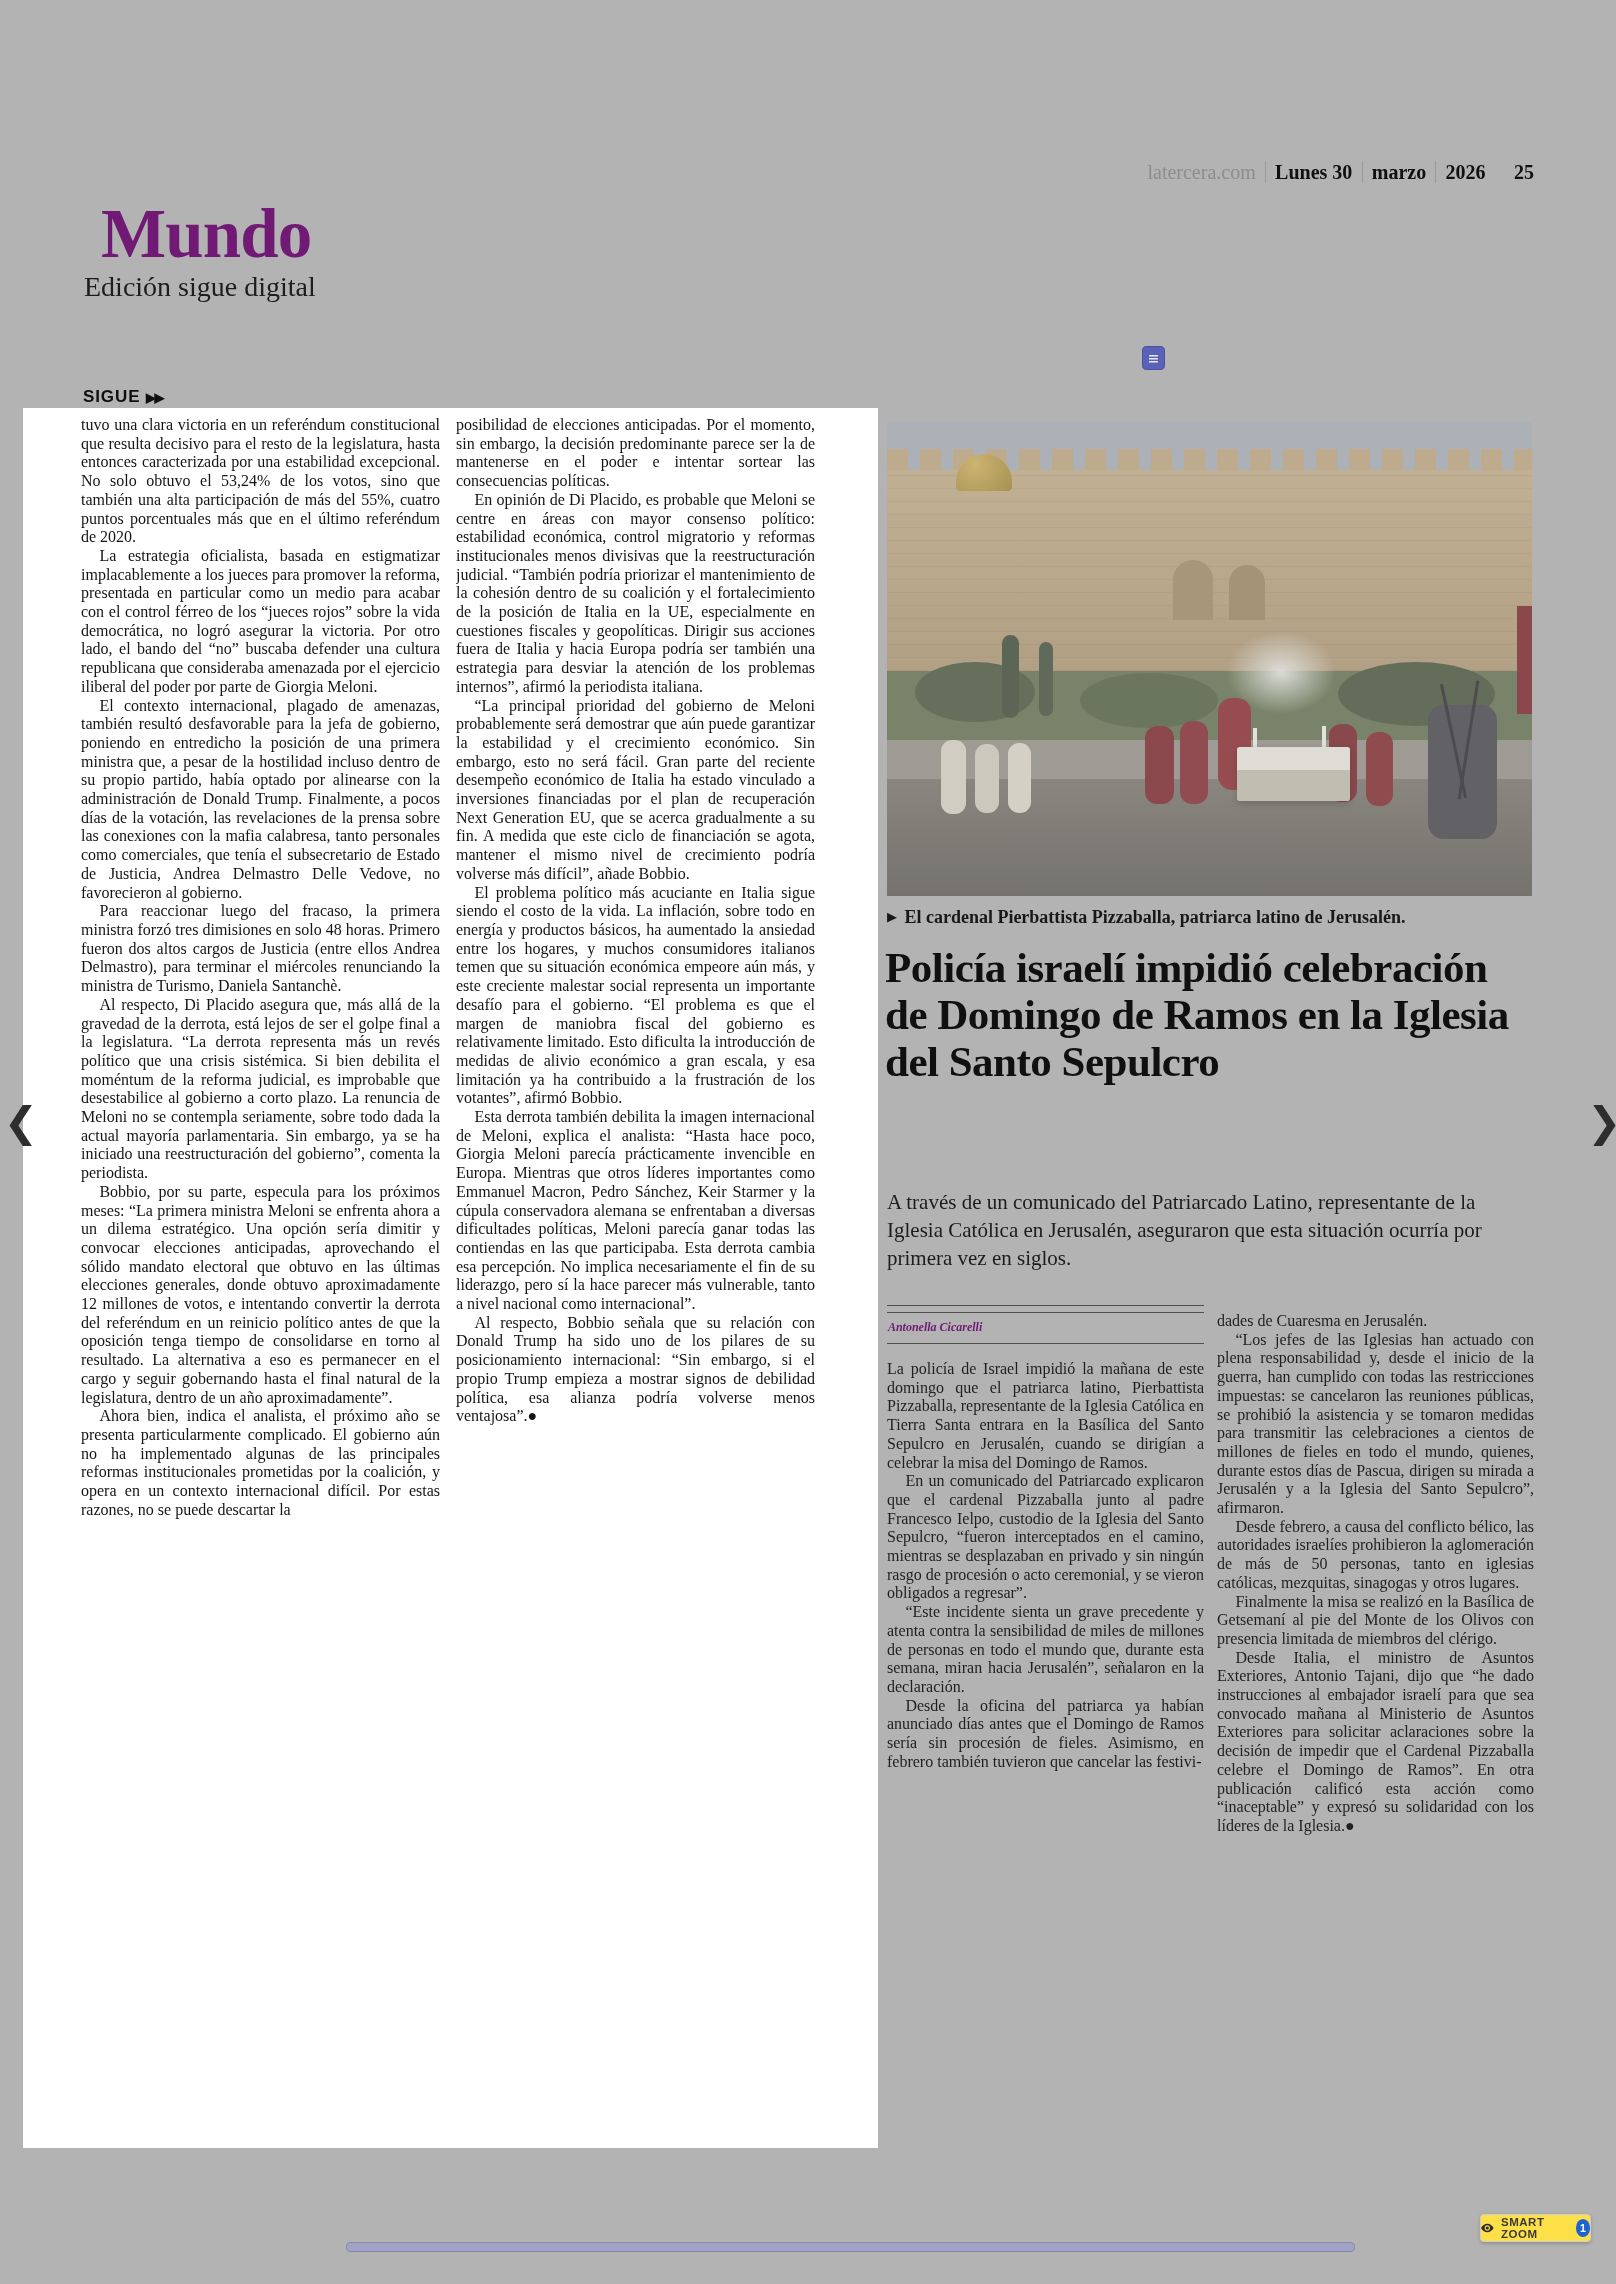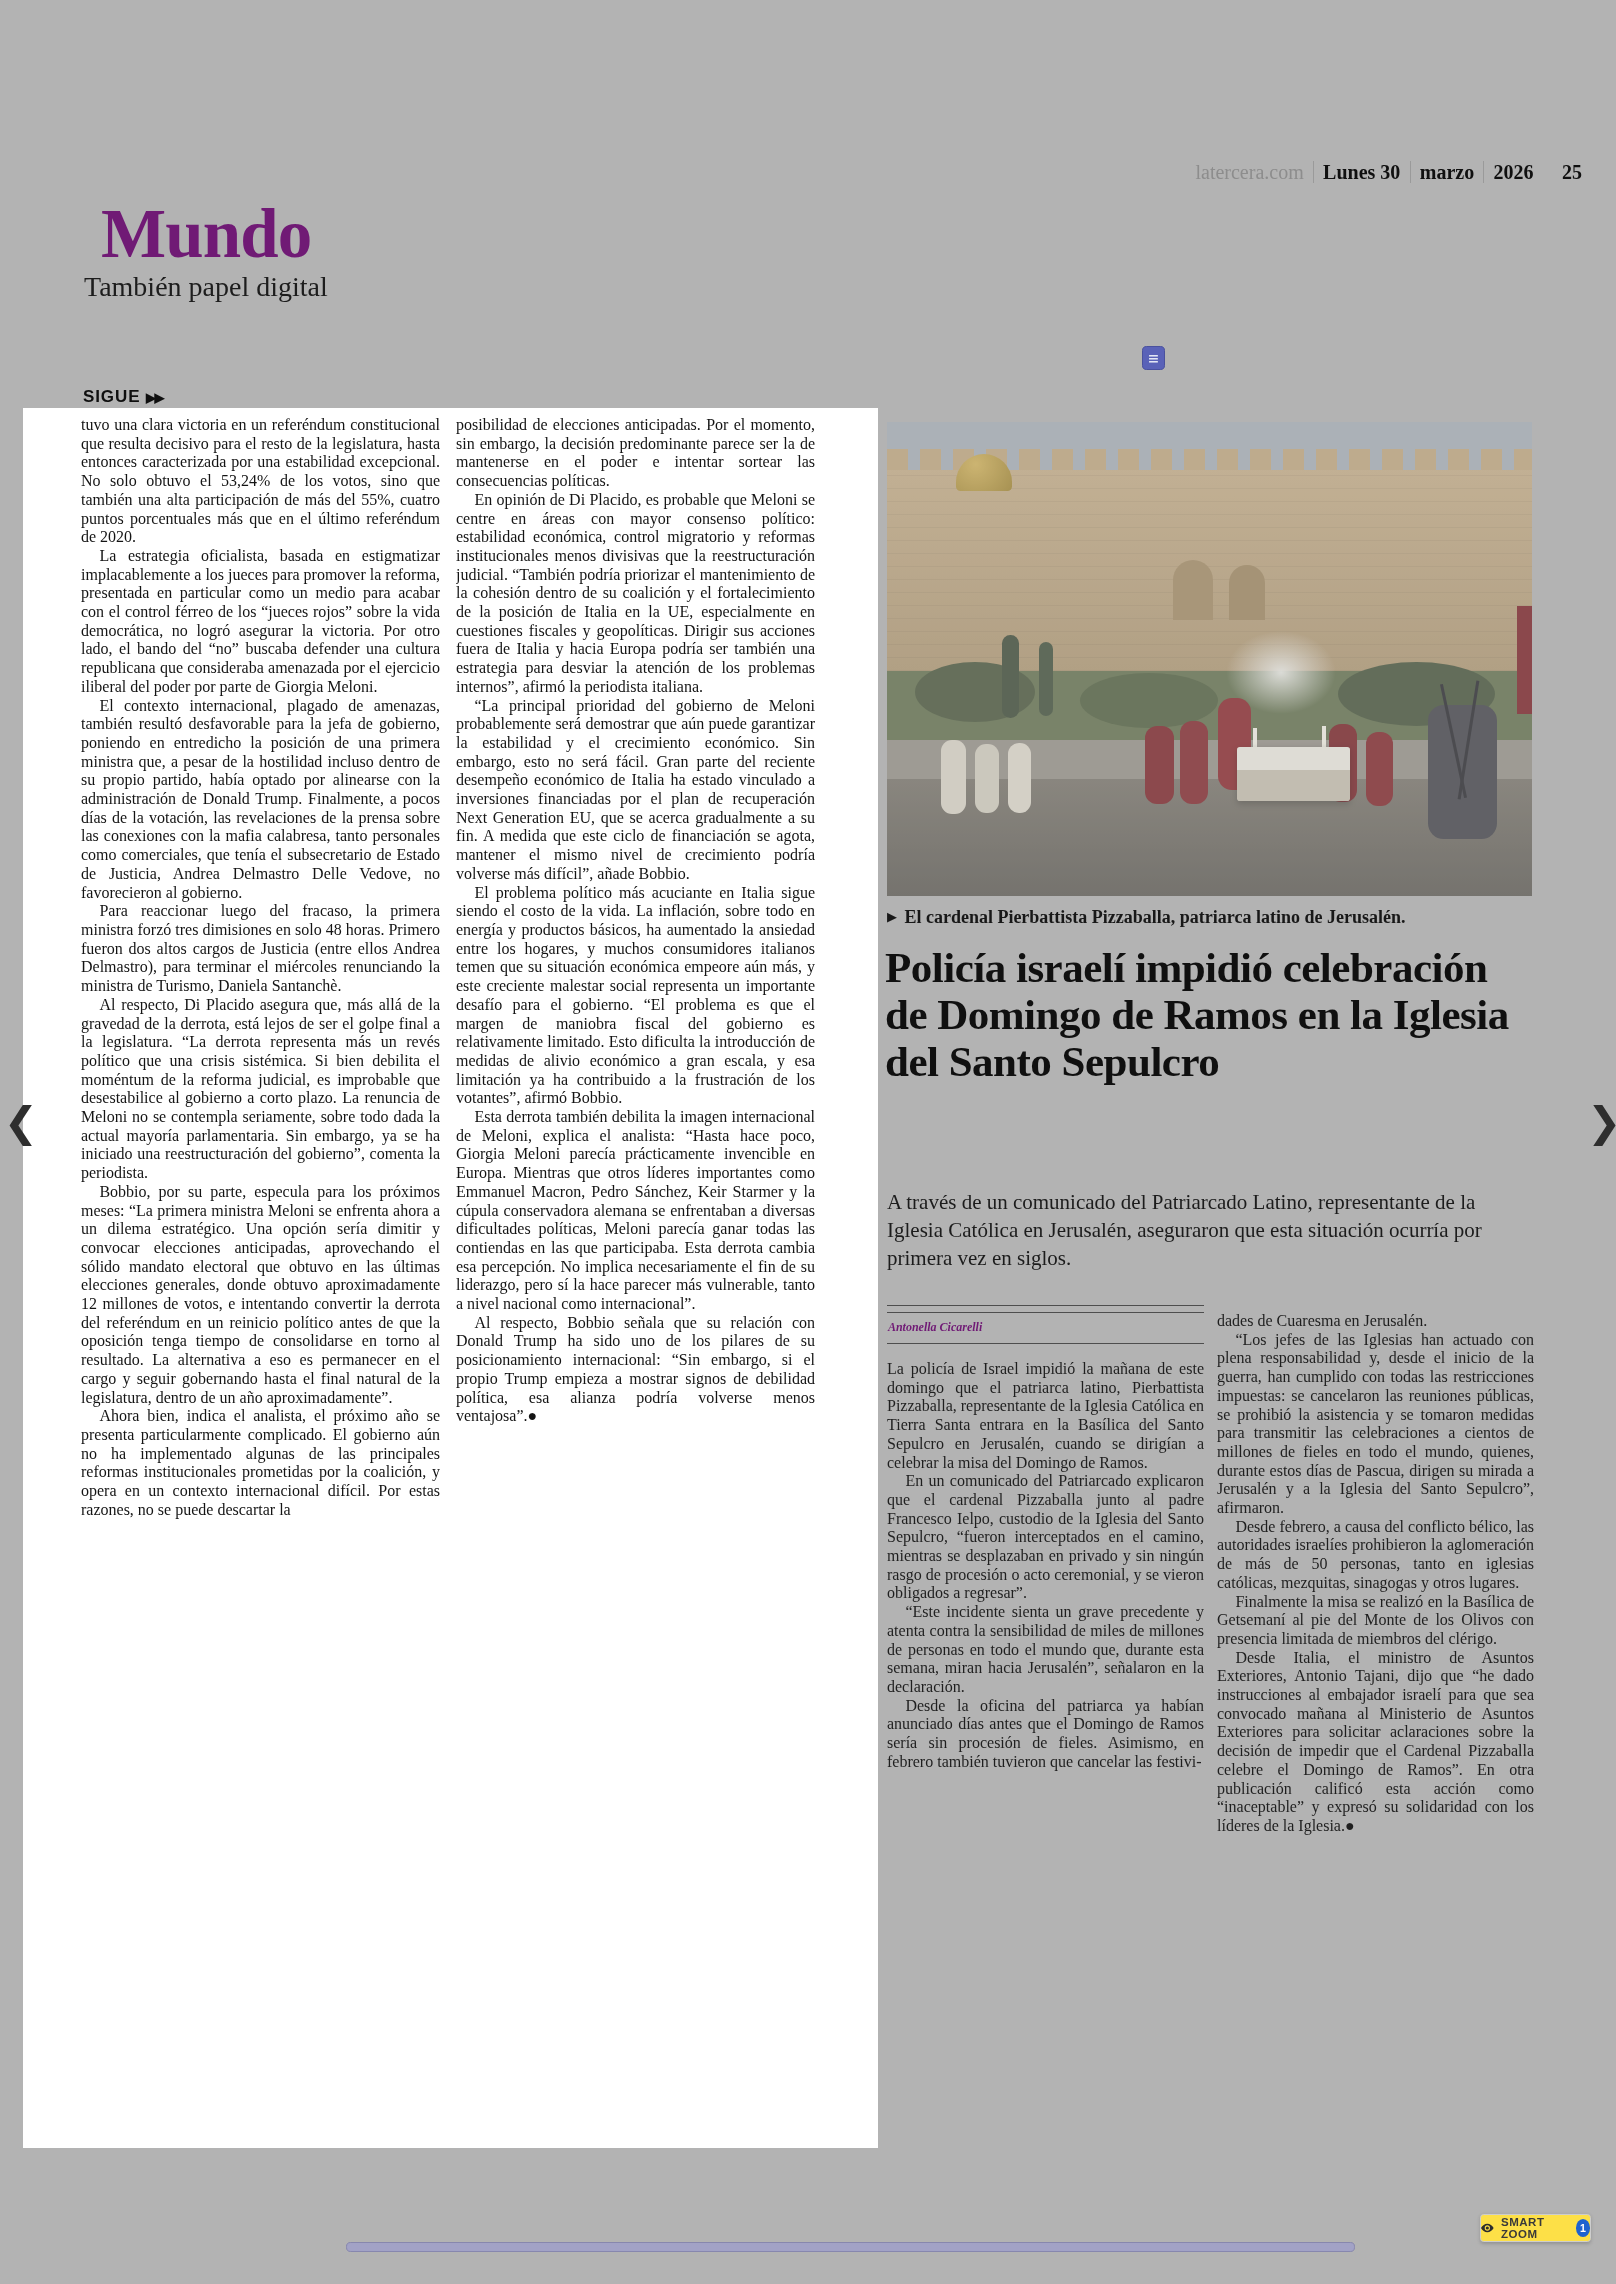--- a/index.html
+++ b/index.html
@@ -28,21 +28,21 @@
   #smart-zoom-badge{
     width:17.5px;height:17.5px;border-radius:50%;background:#1e63cf;color:#fff;
     display:flex;align-items:center;justify-content:center;font-size:10.6px;font-weight:700;
   }
   #hscrollbar{
     left:346px;top:2242px;width:1007px;height:8.3px;border-radius:4.6px;
     background:#a2a2c6;border:0.5px solid #8787ae;
   }
 
   
-  #page-header{top:161px;left:0;width:1534px;text-align:right;font-size:20px;font-weight:700;color:#101010;padding-left:48px;}
+  #page-header{top:161px;left:0;width:1534px;text-align:right;font-size:20px;font-weight:700;color:#101010;}
   #page-header .item{padding:0 9.2px;border-left:0.9px solid #9a9a9a;}
   #page-header .item:first-child{border-left:none;}
   #page-header .site{color:#8d8d8d;font-weight:400;}
   #page-header .pageno{margin-left:19.3px;}
 
   
   #section-title{left:81px;top:200px;font-size:69px;font-weight:700;color:#701a75;letter-spacing:-0.9px;line-height:1;margin-left:20px;}
   #edition-subtitle{left:84px;top:273px;font-size:28px;color:#1d1d1d;line-height:1;}
   #sigue{left:83px;top:388px;font-family:"Liberation Sans",sans-serif;font-weight:700;font-size:17px;color:#0f0f0f;letter-spacing:0.9px;line-height:1;}
   #sigue .arrows{font-size:13px;letter-spacing:-1.4px;margin-left:5.5px;color:#0f0f0f;}
@@ -110,21 +110,21 @@
   .ph-dim{left:0;top:0;width:645px;height:474px;background:rgba(177,177,177,.28);}
 </style>
 </head>
 <body>
 
 <div class="abs" id="page-header">
   <span class="item site">latercera.com</span><span class="item">Lunes 30</span><span class="item">marzo</span><span class="item">2026</span><span class="pageno">25</span>
 </div>
 
 <div class="abs" id="section-title">Mundo</div>
-<div class="abs" id="edition-subtitle">También papel digital</div>
+<div class="abs" id="edition-subtitle">Edición sigue digital</div>
 <div class="abs" id="sigue">
   <span>SIGUE</span><span class="arrows">▶▶</span>
 </div>
 
 <div class="abs" id="floating-icon">
   <span>≡</span>
 </div>
 
 <div class="abs" id="article-panel"></div>
 

